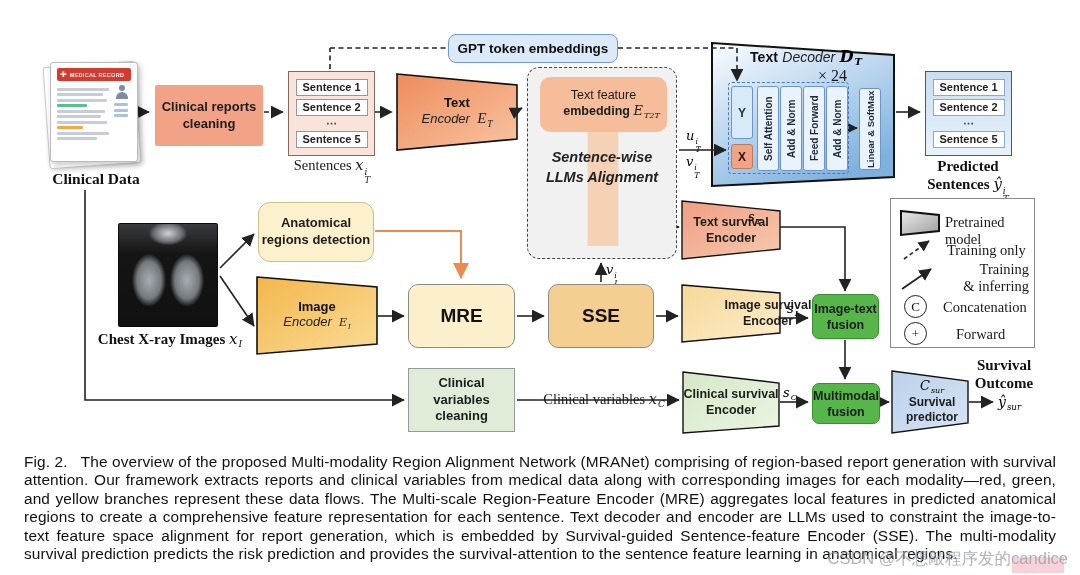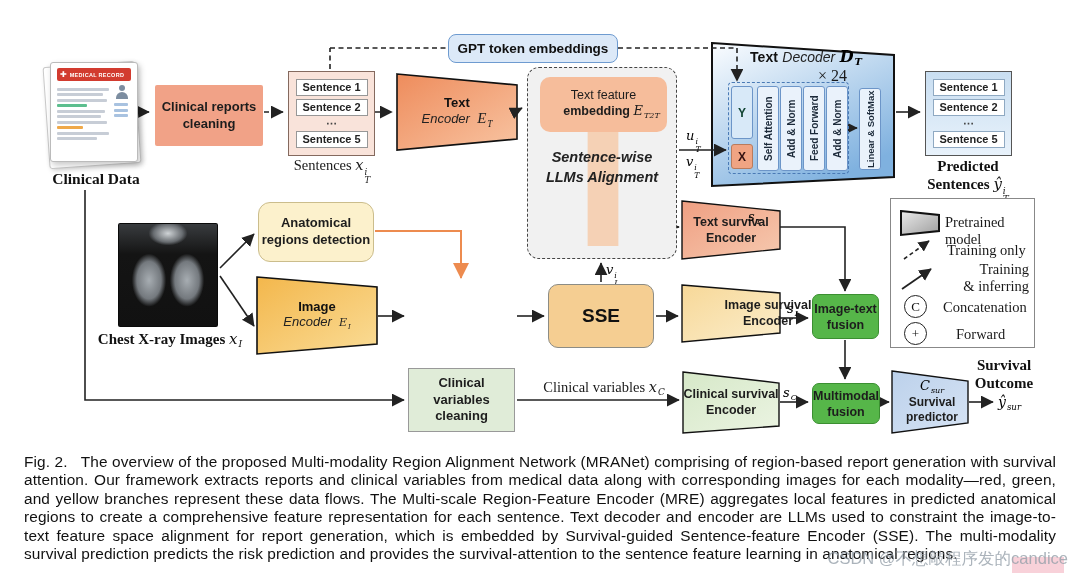--- a/index.html
+++ b/index.html
@@ -299,20 +299,21 @@
   </div>
 
   <div class="abs ctr" style="left:257px;top:291px;width:120px;height:48px;">
     <span style="font:700 13px 'Liberation Sans',sans-serif;color:#111;">Image</span>
     <span style="font:italic 400 13px 'Liberation Sans',sans-serif;color:#222;">
       <span>Encoder</span>&nbsp;
       <span class="m" style="font-size:11px;text-align:center;"><span>E</span><span class="sb">I</span></span>
     </span>
   </div>
 
+  <div class="abs ctr" style="left:408px;top:284px;width:107px;height:64px;background:#FBF0CB;border:1.5px solid #8C8C85;border-radius:10px;box-sizing:border-box;font:700 19px 'Liberation Sans',sans-serif;color:#111;">MRE</div>
   <div class="abs ctr" style="left:548px;top:284px;width:106px;height:64px;background:#F5CE92;border:1.5px solid #8C8C85;border-radius:10px;box-sizing:border-box;font:700 19px 'Liberation Sans',sans-serif;color:#111;">SSE</div>
 
   <div class="abs ctr" style="left:682px;top:210px;width:98px;height:40px;">
     <span class="box-label" style="font-size:12.5px;">Text survival</span>
     <span class="box-label" style="font-size:12.5px;">Encoder</span>
   </div>
   <div class="abs ctr" style="left:682px;top:293px;width:98px;height:40px;margin-left:37px;">
     <span class="box-label" style="font-size:12.5px;">Image survival</span>
     <span class="box-label" style="font-size:12.5px;">Encoder</span>
   </div>
@@ -331,21 +332,21 @@
   </div>
   <div class="abs ctr greenbox" style="left:812px;top:383px;width:68px;height:41px;box-sizing:border-box;">
     <span class="box-label" style="font-size:12.5px;">Multimodal</span>
     <span class="box-label" style="font-size:12.5px;">fusion</span>
   </div>
 
   <div class="abs ctr" style="left:408px;top:368px;width:107px;height:64px;background:#E0ECD8;border:1.2px solid #999;box-sizing:border-box;">
     <span class="box-label">Clinical variables</span>
     <span class="box-label">cleaning</span>
   </div>
-  <div class="abs serifr" style="left:524px;top:379px;width:160px;font-size:14.5px;text-align:center;">
+  <div class="abs serifr" style="left:524px;top:391px;width:160px;font-size:14.5px;text-align:center;">
     <span>Clinical variables</span>
     <span class="m"><span>x</span><span class="sb">C</span></span>
   </div>
 
   <div class="abs ctr" style="left:892px;top:377px;width:80px;height:50px;">
     <span class="m" style="font-size:13px;"><span>C</span><span class="sb">sur</span></span>
     <span class="box-label" style="font-size:12px;">Survival</span>
     <span class="box-label" style="font-size:12px;">predictor</span>
   </div>
   <div class="abs serifb" style="left:958px;top:356px;width:92px;font-size:15px;text-align:center;line-height:1.2;">

